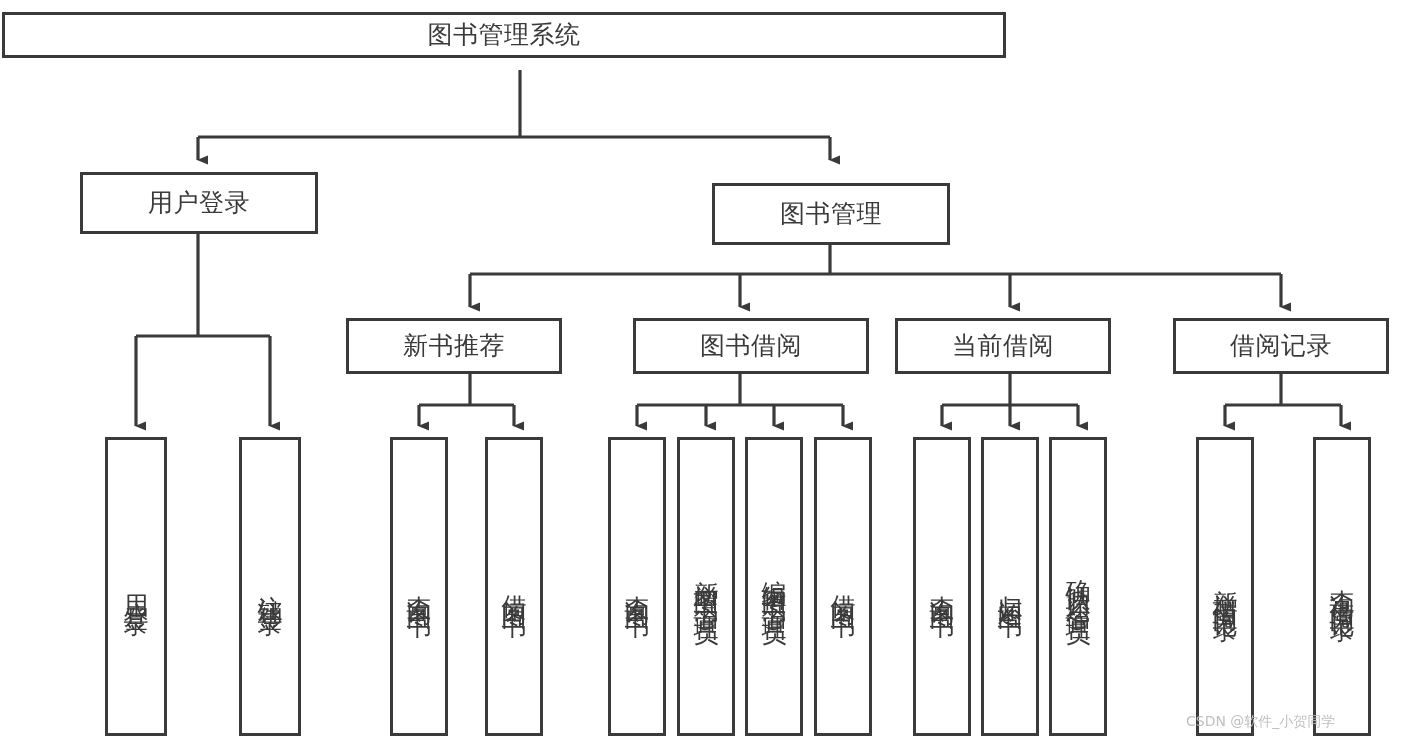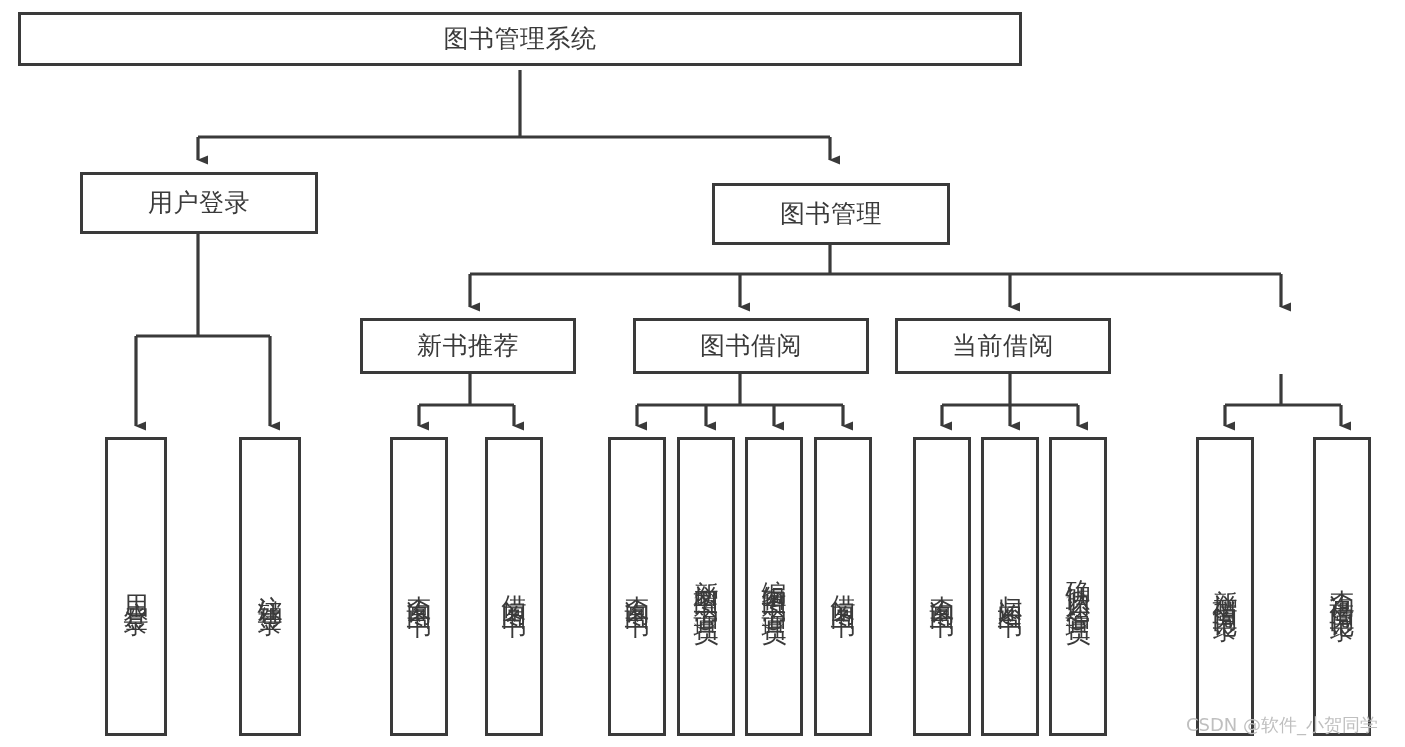--- a/index.html
+++ b/index.html
@@ -65,21 +65,21 @@
     font-size: 25px;
     line-height: 1.0;
     letter-spacing: 6px;
     white-space: nowrap;
     margin: auto;
   }
   #watermark {
     position: absolute;
     left: 1186px;
     top: 713px;
-    font-size: 18px;
+    font-size: 14px;
     color: #bfbfbf;
     white-space: nowrap;
     font-family: "DejaVu Sans", "Liberation Sans", sans-serif;
   }
 </style>
 </head>
 <body>
 
 <div id="diagram-root">
 
@@ -126,44 +126,47 @@
       <line x1="1010" y1="405" x2="1010" y2="426" marker-end="url(#arrowhead)"></line>
       <line x1="1078" y1="405" x2="1078" y2="426" marker-end="url(#arrowhead)"></line>
 
       <line x1="1281" y1="374" x2="1281" y2="405"></line>
       <line x1="1225" y1="405" x2="1341" y2="405"></line>
       <line x1="1225" y1="405" x2="1225" y2="426" marker-end="url(#arrowhead)"></line>
       <line x1="1341" y1="405" x2="1341" y2="426" marker-end="url(#arrowhead)"></line>
     </g>
   </svg>
 
-  <div class="node root horiz" style="left:18px; top:12px; width:1004px; height:54px;">
+  <div class="node root horiz" style="left:2px; top:12px; width:1004px; height:46px;">
     <span class="node-label">图书管理系统</span>
   </div>
 
   <div class="node horiz" style="left:80px; top:172px; width:238px; height:62px;">
     <span class="node-label">用户登录</span>
   </div>
 
   <div class="node horiz" style="left:712px; top:172px; width:238px; height:62px;margin-top:11px;">
     <span class="node-label">图书管理</span>
   </div>
 
-  <div class="node horiz" style="left:360px; top:318px; width:216px; height:56px;">
+  <div class="node horiz" style="left:346px; top:318px; width:216px; height:56px;">
     <span class="node-label">新书推荐</span>
   </div>
 
   <div class="node horiz" style="left:633px; top:318px; width:236px; height:56px;">
     <span class="node-label">图书借阅</span>
   </div>
 
   <div class="node horiz" style="left:895px; top:318px; width:216px; height:56px;">
     <span class="node-label">当前借阅</span>
   </div>
 
+  <div class="node horiz" style="left:1173px; top:318px; width:216px; height:56px;">
+    <span class="node-label">借阅记录</span>
+  </div>
 
   <div class="node vert" style="left:105px; top:437px; width:62px; height:299px;">
     <span class="node-label">用户登录</span>
   </div>
 
   <div class="node vert" style="left:239px; top:437px; width:62px; height:299px;">
     <span class="node-label">注销登录</span>
   </div>
 
   <div class="node vert" style="left:390px; top:437px; width:58px; height:299px;">

